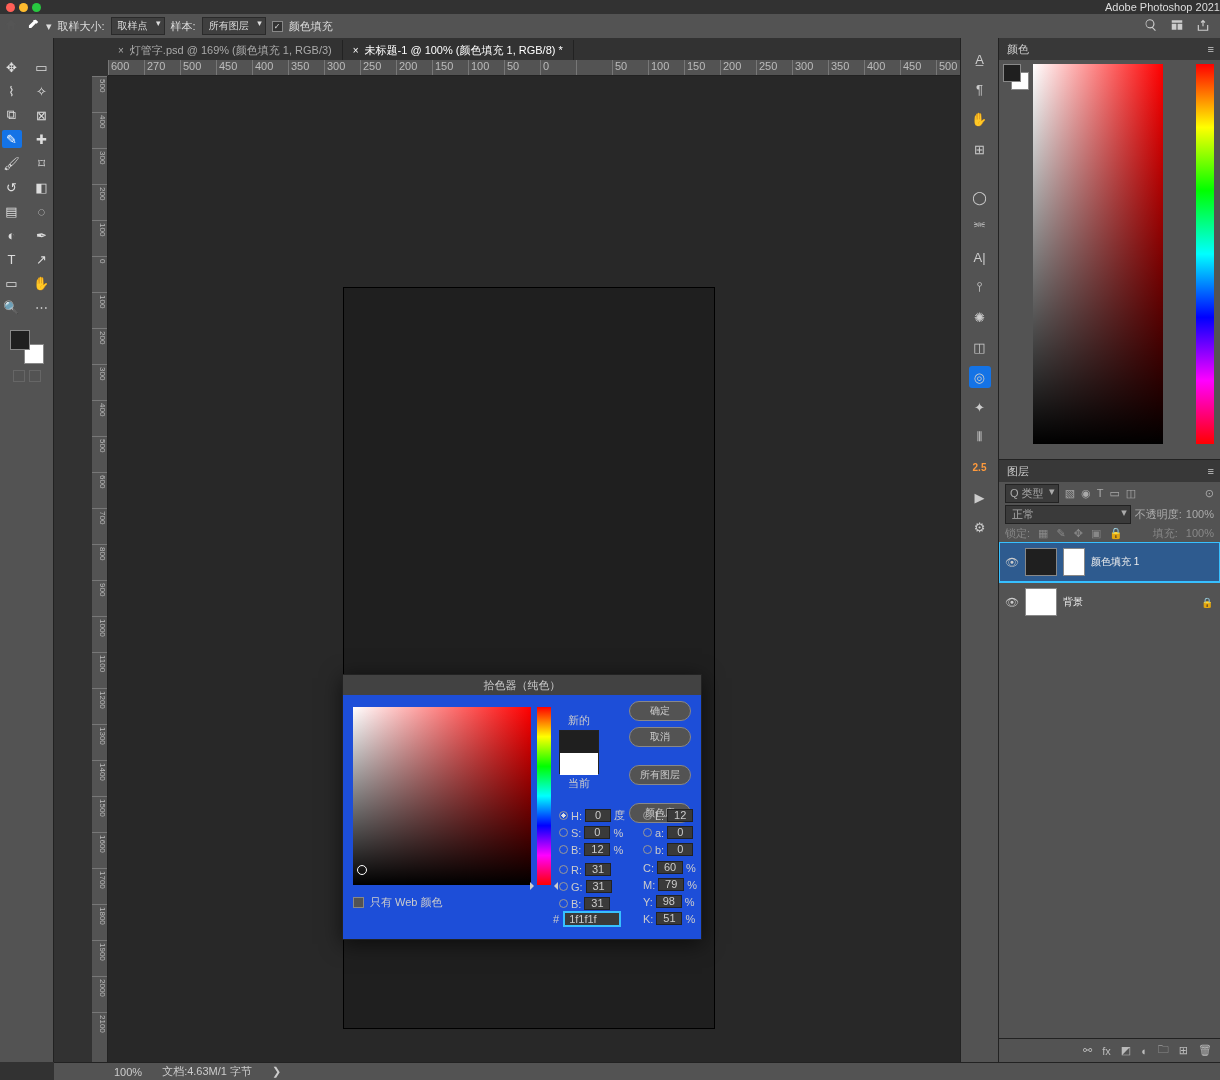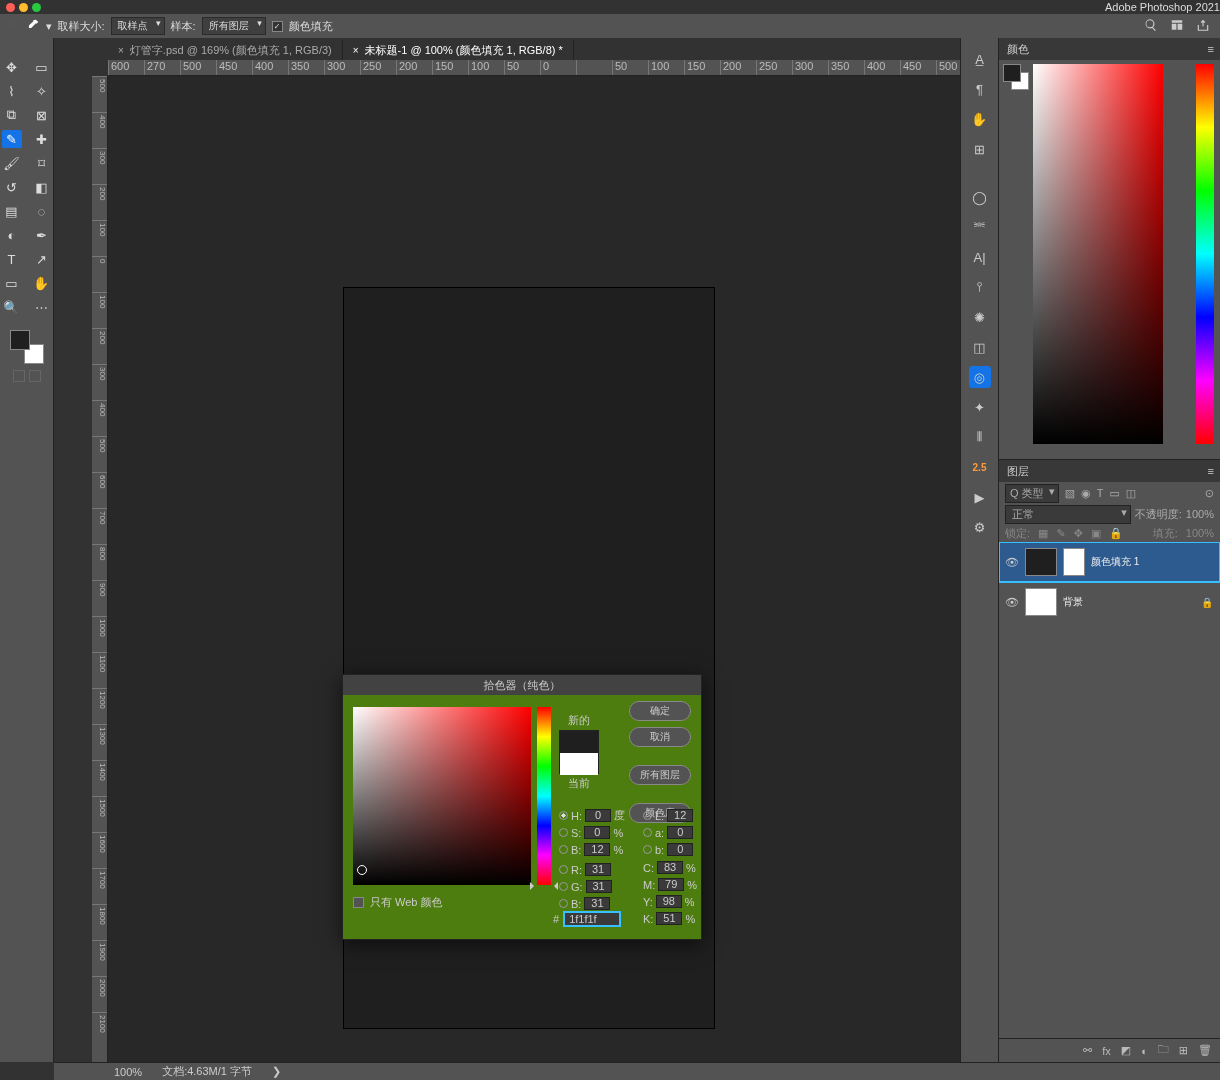--- a/index.html
+++ b/index.html
@@ -80,21 +80,21 @@
 .thumb{width:32px;height:28px;background:#1f1f1f;border:1px solid #888}
 .mask{width:22px;height:28px;background:#fff;border:1px solid #888}
 .lname{font-size:10px;color:#eee}
 .layer .lock{margin-left:auto;font-size:10px;color:#ccc}
 .laybot{height:24px;border-top:1px solid #222;display:flex;align-items:center;justify-content:flex-end;gap:10px;padding:0 8px;color:#bbb;font-size:11px}
 
 
 .status{position:absolute;left:54px;right:0;bottom:0;height:18px;background:#535353;border-top:1px solid #222;display:flex;align-items:center;gap:20px;padding-left:60px;color:#ccc;font-size:10px}
 
 
-.dlg{position:absolute;left:342px;top:674px;width:360px;height:266px;background:#4d7c0f;border:1px solid #222;box-shadow:0 4px 20px rgba(0,0,0,.6);z-index:50}
+.dlg{position:absolute;left:342px;top:674px;width:360px;height:266px;background:#1d4ed8;border:1px solid #222;box-shadow:0 4px 20px rgba(0,0,0,.6);z-index:50}
 .dlgtitle{height:20px;background:#424242;text-align:center;line-height:20px;font-size:11px}
 .dlgbody{position:relative;height:246px}
 .field{position:absolute;left:10px;top:12px;width:178px;height:178px;background:linear-gradient(to bottom,rgba(0,0,0,0)0%,#000 100%),linear-gradient(to right,#fff 0%,#ff0000 100%)}
 .fieldmark{position:absolute;width:10px;height:10px;border:1px solid #fff;border-radius:50%;left:4px;top:158px}
 .hue{position:absolute;left:194px;top:12px;width:14px;height:178px;background:linear-gradient(to bottom,#f00,#ff0,#0f0,#0ff,#00f,#f0f,#f00)}
 .hue::before,.hue::after{content:"";position:absolute;top:175px;border:4px solid transparent}
 .hue::before{left:-7px;border-left-color:#ccc}
 .hue::after{right:-7px;border-right-color:#ccc}
 .newcur{position:absolute;left:216px;top:18px;text-align:center;font-size:10px}
 .ncbox{width:40px;height:44px;border:1px solid #222;margin:2px auto}
@@ -435,21 +435,21 @@
         </div>
       <div class="vrow">
           <span class="rad"></span>
           <span>b:</span>
           <span class="vin">0</span>
         </div>
     </div>
     <div class="cmyk">
       <div class="vrow">
           <span>C:</span>
-          <span class="vin">83</span>
+          <span class="vin">60</span>
           <span>%</span>
         </div>
       <div class="vrow">
           <span>M:</span>
           <span class="vin">79</span>
           <span>%</span>
         </div>
       <div class="vrow">
           <span>Y:</span>
           <span class="vin">98</span>

